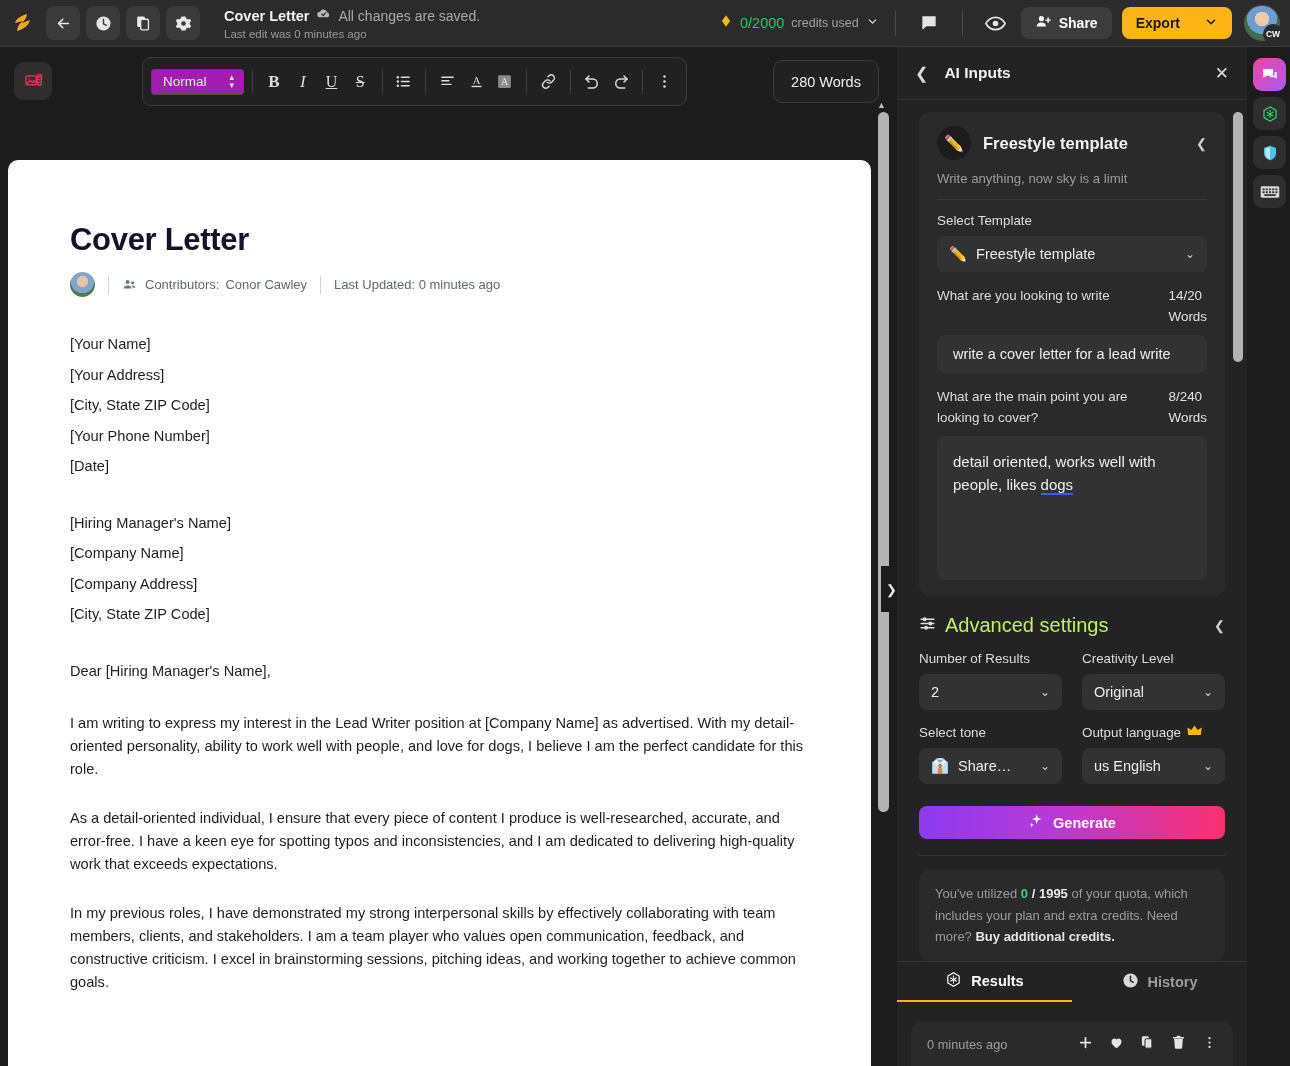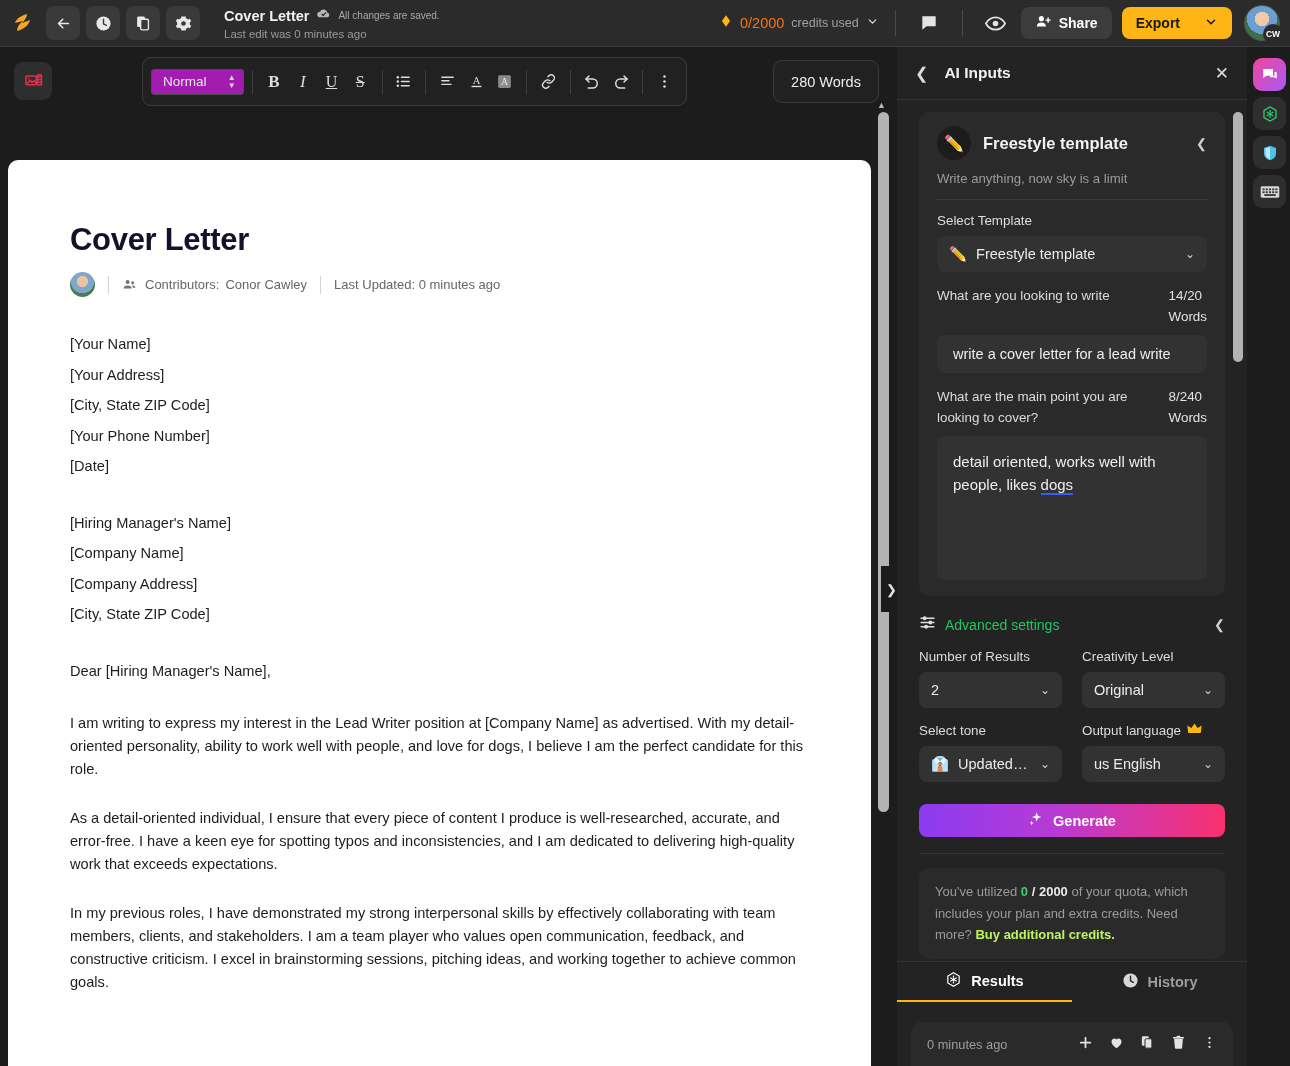--- a/index.html
+++ b/index.html
@@ -21,26 +21,26 @@
   .logo { width: 46px; display: flex; align-items: center; justify-content: center; }
   .tb-btn {
     width: 34px; height: 34px; border-radius: 8px; background: #3a3a3a;
     display: flex; align-items: center; justify-content: center;
     margin-right: 6px; cursor: pointer;
   }
   .tb-btn svg { display:block; }
   .doc-meta { margin-left: 18px; display: flex; flex-direction: column; justify-content: center; }
   .doc-title-row { display: flex; align-items: center; gap: 7px; }
   .doc-title { font-size: 14.5px; font-weight: bold; color: #f2f2f2; }
-  .saved-txt { font-size: 10px; color: #a9a9a9; }
+  .saved-txt { font-size: 14px; color: #a9a9a9; }
   .last-edit { font-size: 11.5px; color: #9a9a9a; margin-top: 3px; }
 
   .topbar-right { margin-left: auto; display: flex; align-items: center; height: 100%; padding-right: 10px; }
   .credits { display: flex; align-items: center; gap: 7px; cursor: pointer; }
-  .credits .num { font-size: 14.5px; color: #f97316; font-weight: 500; }
+  .credits .num { font-size: 14.5px; color: #22c55e; font-weight: 500; }
   .credits .lbl { font-size: 12.5px; color: #a0a0a0; }
   .vdiv { width: 1px; height: 26px; background: #4a4a4a; margin: 0 16px; }
   .icon-btn { width: 34px; height: 34px; display: flex; align-items: center; justify-content: center; cursor: pointer; }
   .share-btn {
     height: 32px; padding: 0 14px; border-radius: 8px; background: #3c3c3c;
     display: flex; align-items: center; gap: 7px; cursor: pointer;
     font-size: 14px; font-weight: bold; color: #fff; margin-left: 8px; justify-content: flex-end;
   }
   .export-btn {
     height: 32px; padding: 0 14px; border-radius: 8px; background: #ffb516;
@@ -164,40 +164,40 @@
     padding: 0 16px; color: #eee; font-size: 14.5px; margin-top: 8px; cursor: text;
     overflow: hidden; white-space: nowrap;
   }
   .textarea-box {
     height: 144px; background: #323232; border-radius: 8px; padding: 14px 16px;
     color: #eee; font-size: 15px; line-height: 23px; margin-top: 8px; cursor: text;
   }
   .spell { border-bottom: 2px double #3b5bf5; }
 
   .adv-head { display: flex; align-items: center; gap: 9px; margin: 18px 22px 0 22px; }
-  .adv-title { font-size: 14px; color: #22c55e; }
+  .adv-title { font-size: 20px; color: #bef264; }
   .adv-chev { margin-left: auto; color: #d0d0d0; font-size: 13px; cursor: pointer; }
 
   .grid2 { display: grid; grid-template-columns: 1fr 1fr; gap: 0 20px; margin: 0 22px; }
   .g-label { font-size: 13.4px; color: #dcdcdc; margin-top: 14px; display:flex; align-items:center; gap:6px;}
 
   .gen-btn {
     margin: 22px 22px 0 22px; height: 33px; border-radius: 8px;
     background: linear-gradient(90deg, #8b3bf0 0%, #b83ad4 45%, #f8316e 100%);
     display: flex; align-items: center; justify-content: center; gap: 9px;
     color: #fff; font-size: 14.5px; font-weight: bold; cursor: pointer;
   }
   .quota-hr { height: 1px; background: #353535; margin: 16px 22px 0 22px; }
   .quota {
     margin: 14px 22px 0 22px; background: #2a2a2a; border-radius: 10px; padding: 13px 16px;
     font-size: 13px; line-height: 21.5px; color: #9b9b9b;
   }
   .quota .g { color: #3ecf6d; font-weight: bold; }
   .quota .w { color: #eaeaea; font-weight: bold; }
-  .quota .o { color: #bef264; font-weight: bold; margin-top: 44px; }
+  .quota .o { color: #e5e5e5; font-weight: bold; margin-top: 44px; }
 
   .rp-scroll {
     position: absolute; left: 1233px; top: 112px; width: 10px; height: 250px;
     background: #b3b3b3; border-radius: 6px;
   }
 
   
   .tabs {
     position: absolute; left: 897px; top: 961px; width: 350px; height: 41px;
     display: flex; border-top: 1px solid #333;
@@ -528,41 +528,41 @@
         <div class="g-label">
           <span>Output language</span>
           <span>
             <svg width="15" height="13" viewBox="0 0 24 20">
                 <path d="M2 17h20l1.5-12-6.5 4L12 2 7 9 .5 5z" fill="#ffb516"></path>
               </svg>
           </span>
         </div>
         <div class="sel-box">
           <span>👔</span>
-          <span>Updated…</span>
+          <span>Share…</span>
           <span class="chev">⌄</span>
         </div>
         <div class="sel-box">
           <span>us English</span>
           <span class="chev">⌄</span>
         </div>
       </div>
 
       <div class="gen-btn">
         <span>
           <svg width="16" height="16" viewBox="0 0 24 24" fill="#fff">
               <path d="M13 2l1.8 5.2L20 9l-5.2 1.8L13 16l-1.8-5.2L6 9l5.2-1.8z"></path>
               <path d="M5.5 14.5l.9 2.6 2.6.9-2.6.9-.9 2.6-.9-2.6L2 18l2.6-.9z"></path>
             </svg>
         </span>
         <span>Generate</span>
       </div>
 
       <div class="quota-hr"></div>
-      <div class="quota"><span>You've utilized </span><span class="g">0</span><span class="w"> / </span><span class="w">2000</span><span> of your quota, which includes your plan and extra credits. Need more? </span><span class="o">Buy additional credits.</span></div>
+      <div class="quota"><span>You've utilized </span><span class="g">0</span><span class="w"> / </span><span class="w">1995</span><span> of your quota, which includes your plan and extra credits. Need more? </span><span class="o">Buy additional credits.</span></div>
     </div>
   </div>
 
   <div class="rp-scroll"></div>
 
   <div class="tabs">
     <div class="tab active">
       <span>
         <svg width="17" height="17" viewBox="0 0 24 24" fill="none" stroke="#fff" stroke-width="1.7">
             <path d="M12 2.5l8 4.6v9.8l-8 4.6-8-4.6V7.1z"></path>

